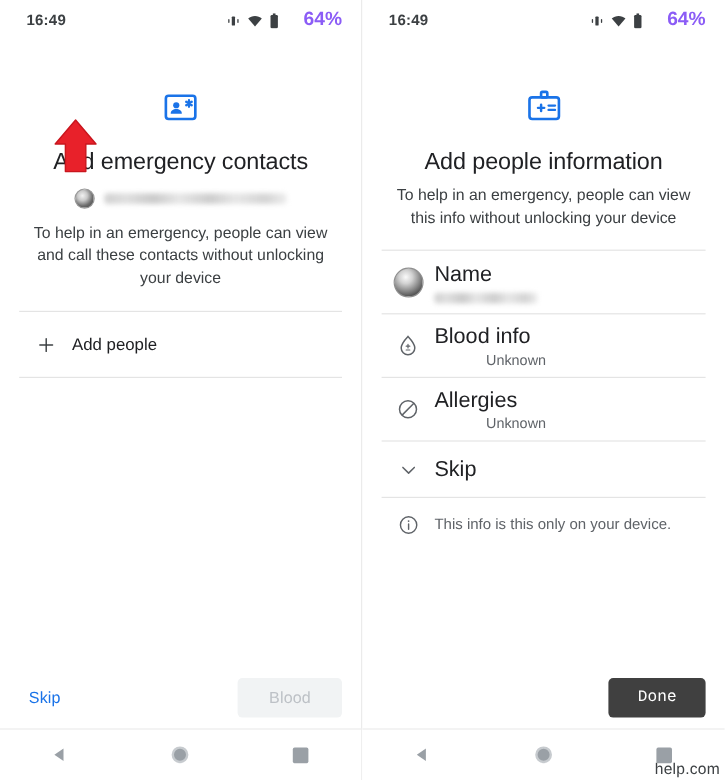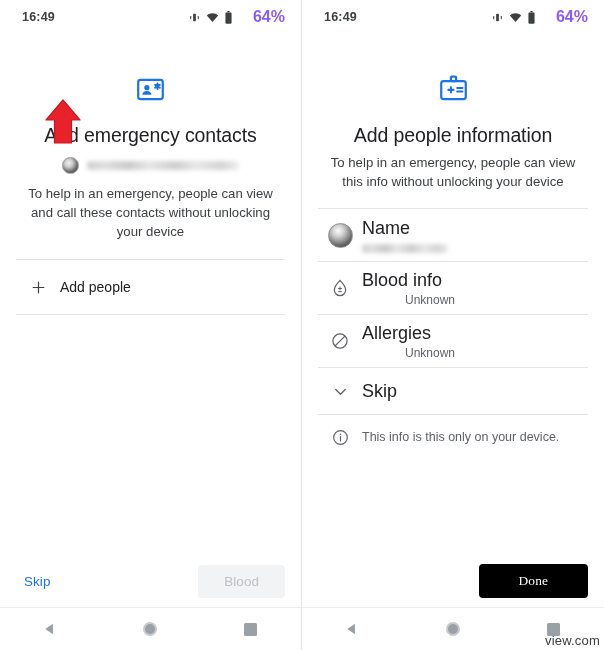--- a/index.html
+++ b/index.html
@@ -229,27 +229,27 @@
     background: #f1f3f4;
     border: none;
     color: #bdc1c6;
     font-size: 13.4px;
     font-family: "Liberation Sans", sans-serif;
     border-radius: 4px;
     padding: 9px 26px;
     letter-spacing: 0.1px;
   }
   .btn-primary {
-    background: #000000;
+    background: #404040;
     border: none;
     color: #ffffff;
     font-size: 13.4px;
-    font-family: Liberation Serif, serif;
+    font-family: Liberation Mono, monospace;
     border-radius: 4px;
-    padding: 9px 40px;
+    padding: 9px 24px;
     cursor: pointer;
     letter-spacing: 0.1px;
   }
   .spacer { flex: 1 1 auto; }
 
   
   .navbar {
     flex: 0 0 42px;
     height: 42px;
     border-top: 1px solid #ececec;
@@ -505,18 +505,18 @@
         <svg width="14" height="14" viewBox="0 0 24 24" fill="#9aa0a6">
             <path d="M17 3 L17 21 L4 12 Z"></path>
           </svg>
       </span>
       <span class="nav-btn">
         <span class="nav-circle"></span>
       </span>
       <span class="nav-btn">
         <span class="nav-square"></span>
       </span>
-      <span class="watermark">view.com</span>
+      <span class="watermark">help.com</span>
     </div>
 
   </div>
 
 </div>
 
 </body></html>

